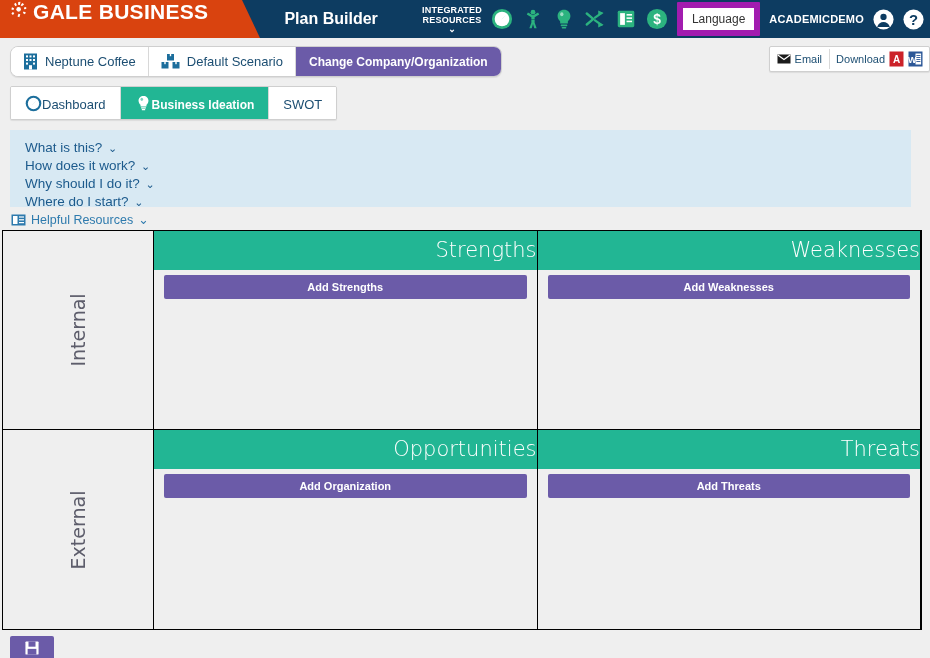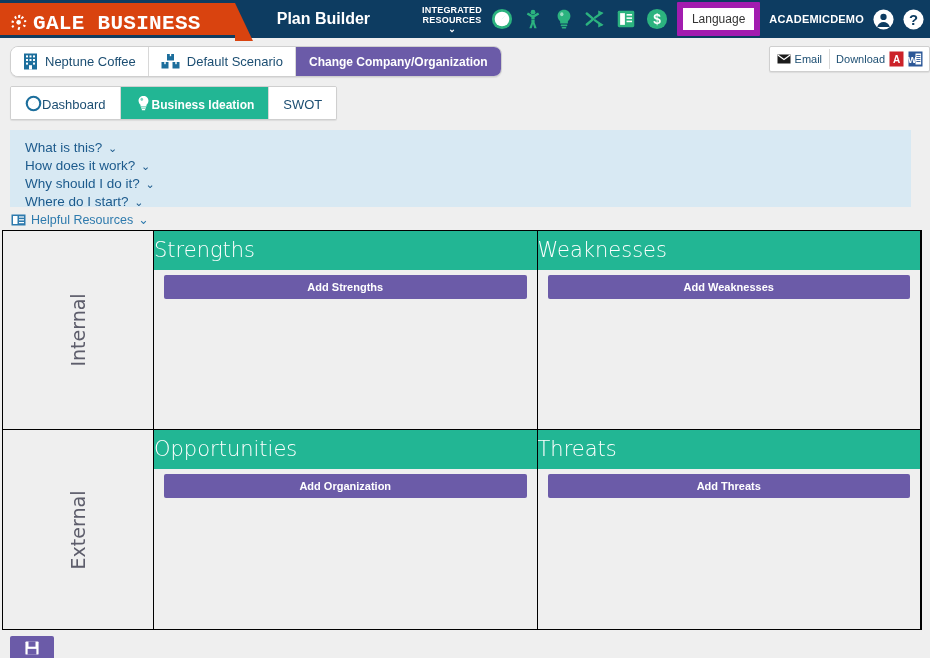--- a/index.html
+++ b/index.html
@@ -13,27 +13,26 @@
   
   .topbar {
     position: relative;
     height: 38px;
     background: #0d3c61;
     display: flex;
     align-items: center;
   }
   .brand {
     position: relative;
-    height: 32px;
+    height: 38px;
     background: #d9430f;
     display: flex;
-    align-items: flex-end;
+    align-items: flex-start;
     padding: 0 34px 0 8px;
     z-index: 2;
-    font-family: Liberation Mono, monospace;
   }
   .brand::after {
     content: "";
     position: absolute;
     right: -18px; top: 0;
     width: 0; height: 0;
     border-style: solid;
     border-width: 0 18px 38px 0;
     border-color: transparent transparent #d9430f transparent;
   }
@@ -251,21 +250,21 @@
     flex: 1 1 0;
     display: flex;
     flex-direction: column;
     background: #efefef;
     border-right: 1px solid #000000;
   }
   .quad:last-child { border-right: none; }
   .quad-head {
     background: #22b694;
     color: #ffffff;
-    text-align: left;
+    text-align: right;
     font-size: 21px;
     padding: 7px 0 8px;
     font-family: "DejaVu Sans", sans-serif;
     font-weight: 300;
   }
   .quad-btn {
     background: #6b5ba8;
     color: #ffffff;
     font-size: 11px;
     font-weight: bold;

